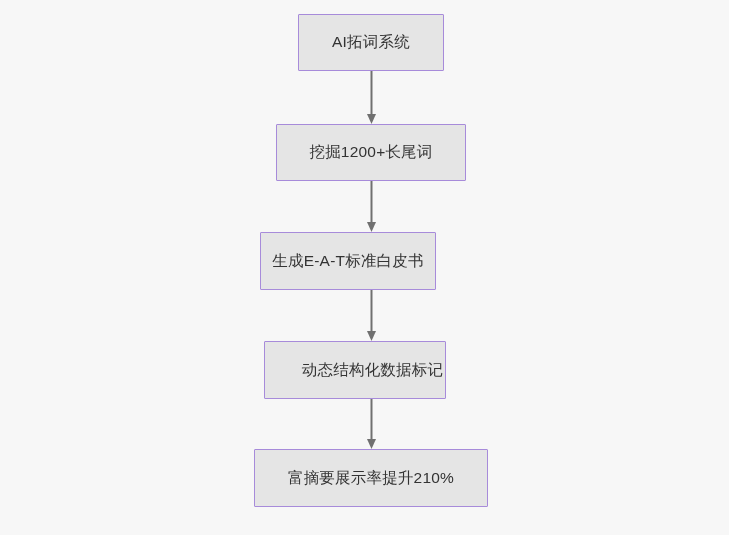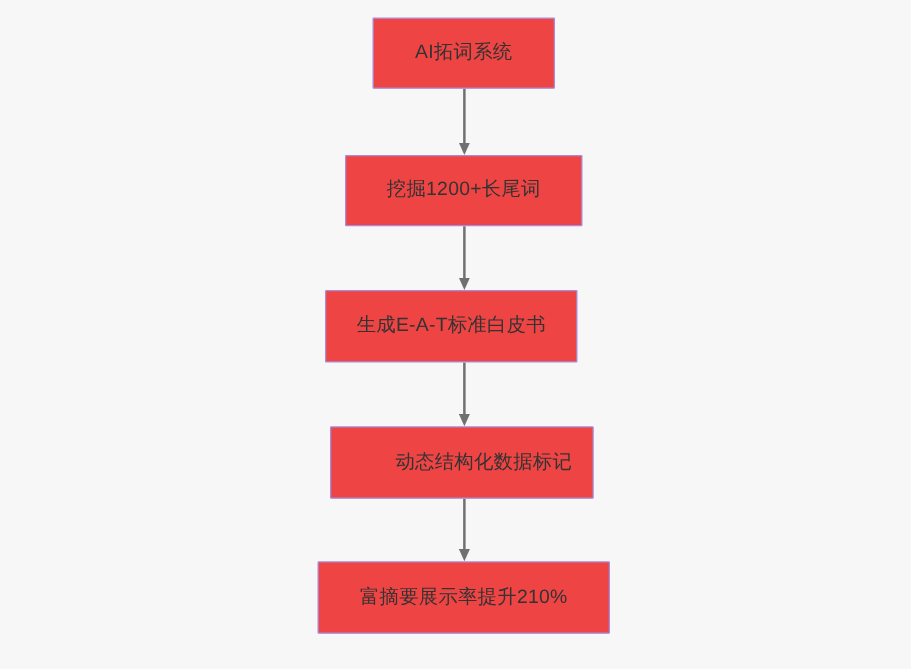--- a/index.html
+++ b/index.html
@@ -16,21 +16,21 @@
 
   #flowchart {
     position: relative;
     width: 729px;
     height: 535px;
   }
 
   .flow-node {
     position: absolute;
     box-sizing: border-box;
-    background: #ef4444;
+    background: #e5e5e5;
     border: 1.6px solid #a78bda;
     border-radius: 1px;
     display: flex;
     align-items: center;
     justify-content: center;
     color: #333333;
     font-size: 15.5px;
     line-height: 1.2;
     letter-spacing: 0.2px;
     white-space: nowrap;
@@ -38,22 +38,22 @@
   }
 
   .flow-node .node-label {
     display: block;
     text-align: center;
   }
 
   
   #node-0 { left: 298px; top: 14px;  width: 146px; height: 57px; }
   #node-1 { left: 276px; top: 124px; width: 190px; height: 57px; justify-content: center; }
-  #node-2 { left: 260px; top: 232px; width: 202px; height: 58px; align-items: center; }
-  #node-3 { left: 264px; top: 341px; width: 211px; height: 58px; padding-left: 35px; }
+  #node-2 { left: 260px; top: 232px; width: 176px; height: 58px; align-items: center; }
+  #node-3 { left: 264px; top: 341px; width: 182px; height: 58px; padding-left: 35px; }
   #node-4 { left: 254px; top: 449px; width: 234px; height: 58px; }
 
   .flow-edge {
     position: absolute;
     left: 0;
     top: 0;
     width: 729px;
     height: 535px;
     pointer-events: none;
   }

